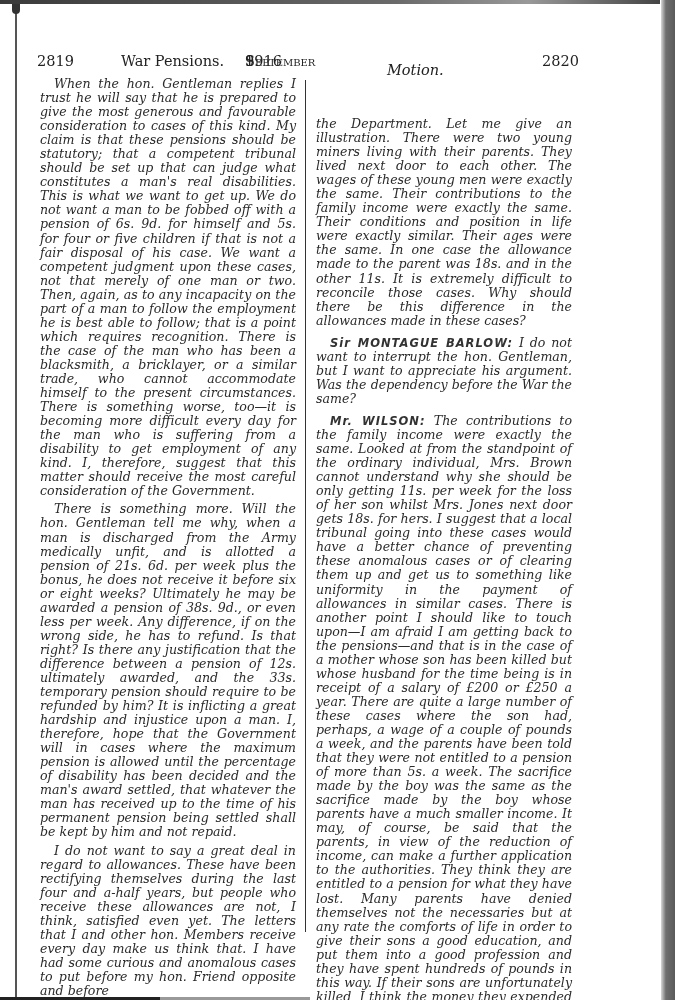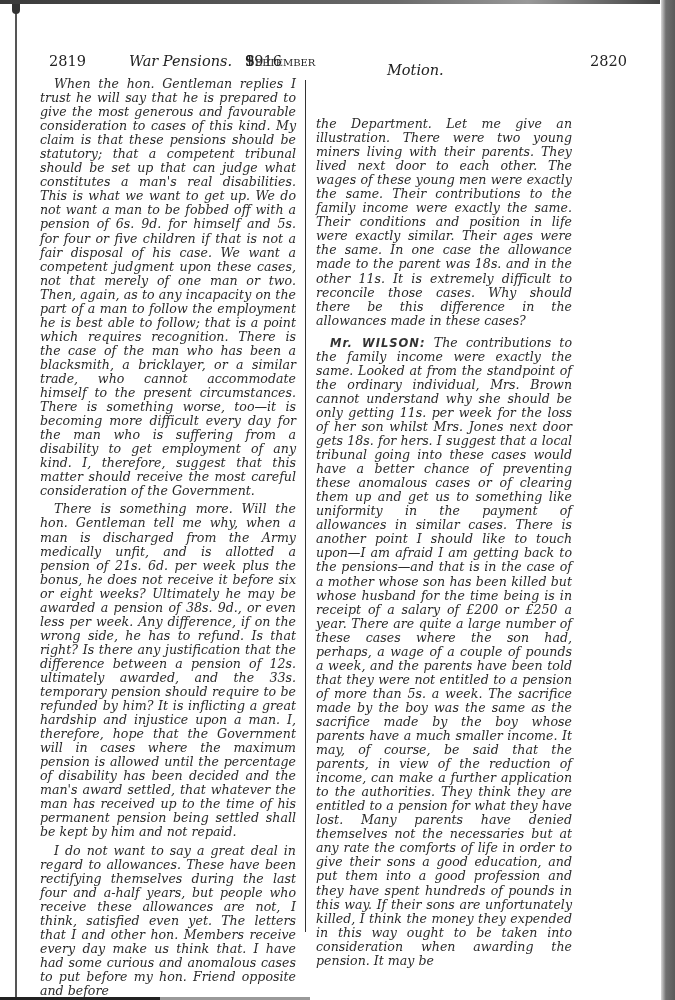--- a/index.html
+++ b/index.html
@@ -29,26 +29,26 @@
     position: absolute; left: 0; bottom: 0; width: 310px; height: 3px; background: #222;
   }
   .bottom-edge2 {
     position: absolute; left: 160px; bottom: 0; width: 150px; height: 3px; background: #999;
   }
   .header {
     position: absolute; top: 53px; left: 37px; width: 555px; height: 20px;
     font-size: 14.5px; color: #222;
   }
   .header span { position: absolute; top: 0; white-space: nowrap; }
-  .hdr-left-page { left: 12px; }
-  .hdr-left-title { left: 92px; font-style: italic; }
+  .hdr-left-page { left: 0; }
+  .hdr-left-title { left: 84px; }
   .hdr-date { left: 208px; }
   .hdr-date .sc { font-variant: small-caps; }
   .hdr-right-title { left: 350px; font-style: italic; margin-top: 9px; }
-  .hdr-right-page { left: 505px; margin-left: 48px; }
+  .hdr-right-page { left: 505px; }
   .col {
     position: absolute; top: 77px; width: 256px;
     font-size: 12.6px; line-height: 14.05px;
     text-align: justify; hyphens: manual;
   }
   .col-left { left: 40px; }
   .col-right { left: 316px; }
   .col p { margin: 0 0 4px 0; text-indent: 14px; font-style: italic; }
   .col p.cont { text-indent: 0; margin-top: 40px; }
   .col-divider {
@@ -85,14 +85,15 @@
 <div class="col col-left">
   <p>When the hon. Gentleman replies I trust he will say that he is prepared to give the most generous and favourable consideration to cases of this kind. My claim is that these pensions should be statutory; that a competent tribunal should be set up that can judge what constitutes a man's real disabilities. This is what we want to get up. We do not want a man to be fobbed off with a pension of 6s. 9d. for himself and 5s. for four or five children if that is not a fair disposal of his case. We want a competent judgment upon these cases, not that merely of one man or two. Then, again, as to any incapacity on the part of a man to follow the employment he is best able to follow; that is a point which requires recognition. There is the case of the man who has been a blacksmith, a bricklayer, or a similar trade, who cannot accommodate himself to the present circumstances. There is something worse, too—it is becoming more difficult every day for the man who is suffering from a disability to get employment of any kind. I, therefore, suggest that this matter should receive the most careful consideration of the Government.</p>
   <p>There is something more. Will the hon. Gentleman tell me why, when a man is discharged from the Army medically unfit, and is allotted a pension of 21s. 6d. per week plus the bonus, he does not receive it before six or eight weeks? Ultimately he may be awarded a pension of 38s. 9d., or even less per week. Any difference, if on the wrong side, he has to refund. Is that right? Is there any justification that the difference between a pension of 12s. ultimately awarded, and the 33s. temporary pension should require to be refunded by him? It is inflicting a great hardship and injustice upon a man. I, therefore, hope that the Government will in cases where the maximum pension is allowed until the percentage of disability has been decided and the man's award settled, that whatever the man has received up to the time of his permanent pension being settled shall be kept by him and not repaid.</p>
   <p>I do not want to say a great deal in regard to allowances. These have been rectifying themselves during the last four and a-half years, but people who receive these allowances are not, I think, satisfied even yet. The letters that I and other hon. Members receive every day make us think that. I have had some curious and anomalous cases to put before my hon. Friend opposite and before</p>
 </div>
 
 <div class="col-divider"></div>
 
 <div class="col col-right">
   <p class="cont">the Department. Let me give an illustration. There were two young miners living with their parents. They lived next door to each other. The wages of these young men were exactly the same. Their contributions to the family income were exactly the same. Their conditions and position in life were exactly similar. Their ages were the same. In one case the allowance made to the parent was 18s. and in the other 11s. It is extremely difficult to reconcile those cases. Why should there be this difference in the allowances made in these cases?</p>
+  <p class="speech"><span class="speaker">Sir MONTAGUE BARLOW:</span><span> I do not want to interrupt the hon. Gentleman, but I want to appreciate his argument. Was the dependency before the War the same?</span></p>
   <p class="speech"><span class="speaker">Mr. WILSON:</span><span> The contributions to the family income were exactly the same. Looked at from the standpoint of the ordinary individual, Mrs. Brown cannot understand why she should be only getting 11s. per week for the loss of her son whilst Mrs. Jones next door gets 18s. for hers. I suggest that a local tribunal going into these cases would have a better chance of preventing these anomalous cases or of clearing them up and get us to something like uniformity in the payment of allowances in similar cases. There is another point I should like to touch upon—I am afraid I am getting back to the pensions—and that is in the case of a mother whose son has been killed but whose husband for the time being is in receipt of a salary of £200 or £250 a year. There are quite a large number of these cases where the son had, perhaps, a wage of a couple of pounds a week, and the parents have been told that they were not entitled to a pension of more than 5s. a week. The sacrifice made by the boy was the same as the sacrifice made by the boy whose parents have a much smaller income. It may, of course, be said that the parents, in view of the reduction of income, can make a further application to the authorities. They think they are entitled to a pension for what they have lost. Many parents have denied themselves not the necessaries but at any rate the comforts of life in order to give their sons a good education, and put them into a good profession and they have spent hundreds of pounds in this way. If their sons are unfortunately killed, I think the money they expended in this way ought to be taken into consideration when awarding the pension. It may be</span></p>
 </div>
 
 </body></html>

